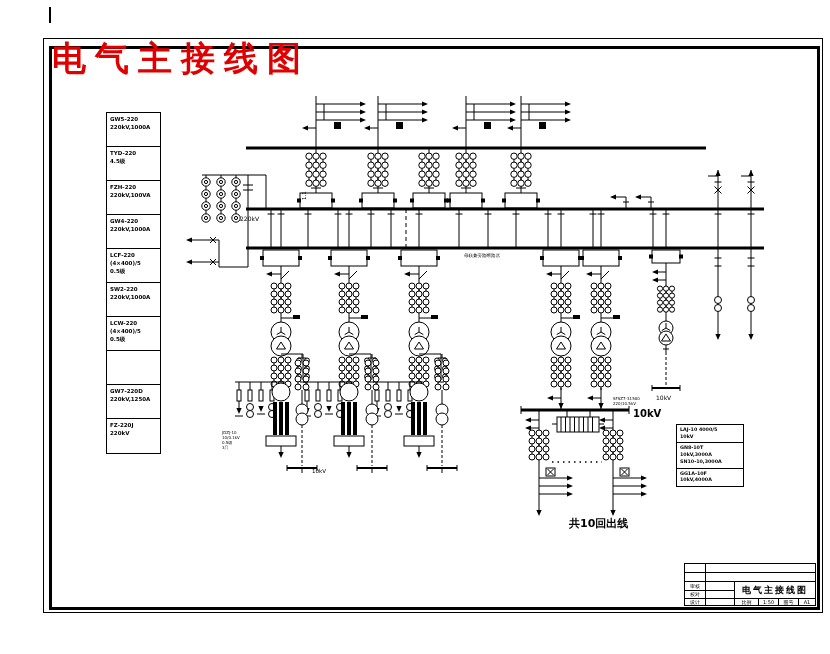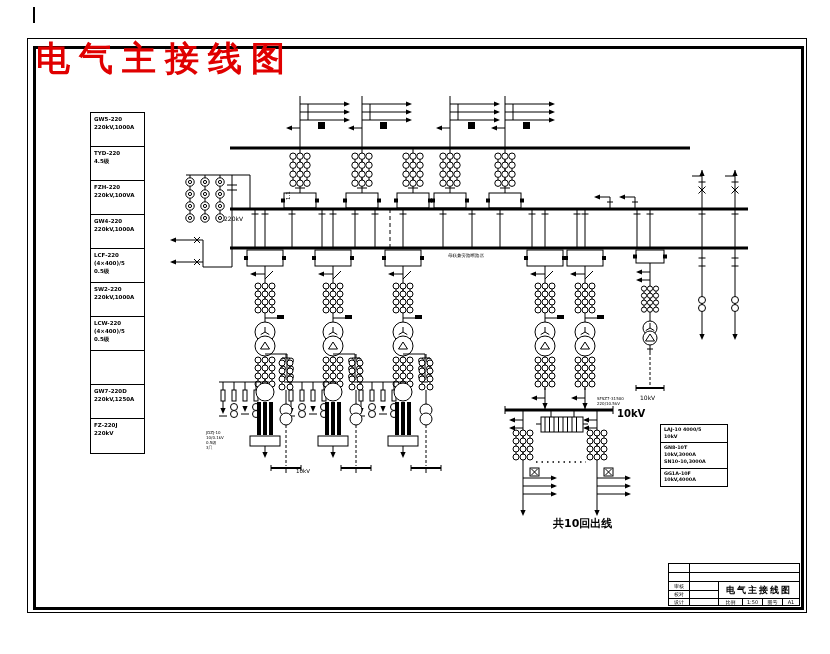--- a/index.html
+++ b/index.html
@@ -1,17 +1,17 @@
 <!DOCTYPE html>
 <html><head>
 <meta charset="utf-8">
 <style>
   html,body{margin:0;padding:0;background:#fff;width:830px;height:654px;overflow:hidden;
     font-family:"DejaVu Sans",sans-serif;}
-  .page{position:relative;width:703px;height:654px;background:#fff;}
+  .page{position:relative;width:703px;height:654px;background:#fff;margin-left:16px;}
   .outer-border{position:absolute;left:27px;top:38px;width:778px;height:573px;border:1px solid #000;}
   .inner-border{position:absolute;left:33px;top:46px;width:765px;height:558px;border:3px solid #000;}
   .top-tick{position:absolute;left:33px;top:7px;width:2px;height:16px;background:#000;}
   .main-title{position:absolute;left:36px;top:36px;font-size:34px;font-weight:bold;
     letter-spacing:9px;color:#e00000;white-space:nowrap;z-index:5;}
   .legend-table{position:absolute;left:90px;top:112px;width:53px;border:1px solid #000;z-index:3;background:#fff;}
   .lcell{height:34px;border-bottom:1px solid #000;box-sizing:border-box;padding:3px 2px 0 3px;
     font-size:5.5px;font-weight:bold;line-height:1.45;overflow:hidden;letter-spacing:0;}
   .lcell:last-child{border-bottom:none;}
   .spec-table{position:absolute;left:660px;top:424px;width:66px;border:1px solid #000;z-index:3;background:#fff;}

